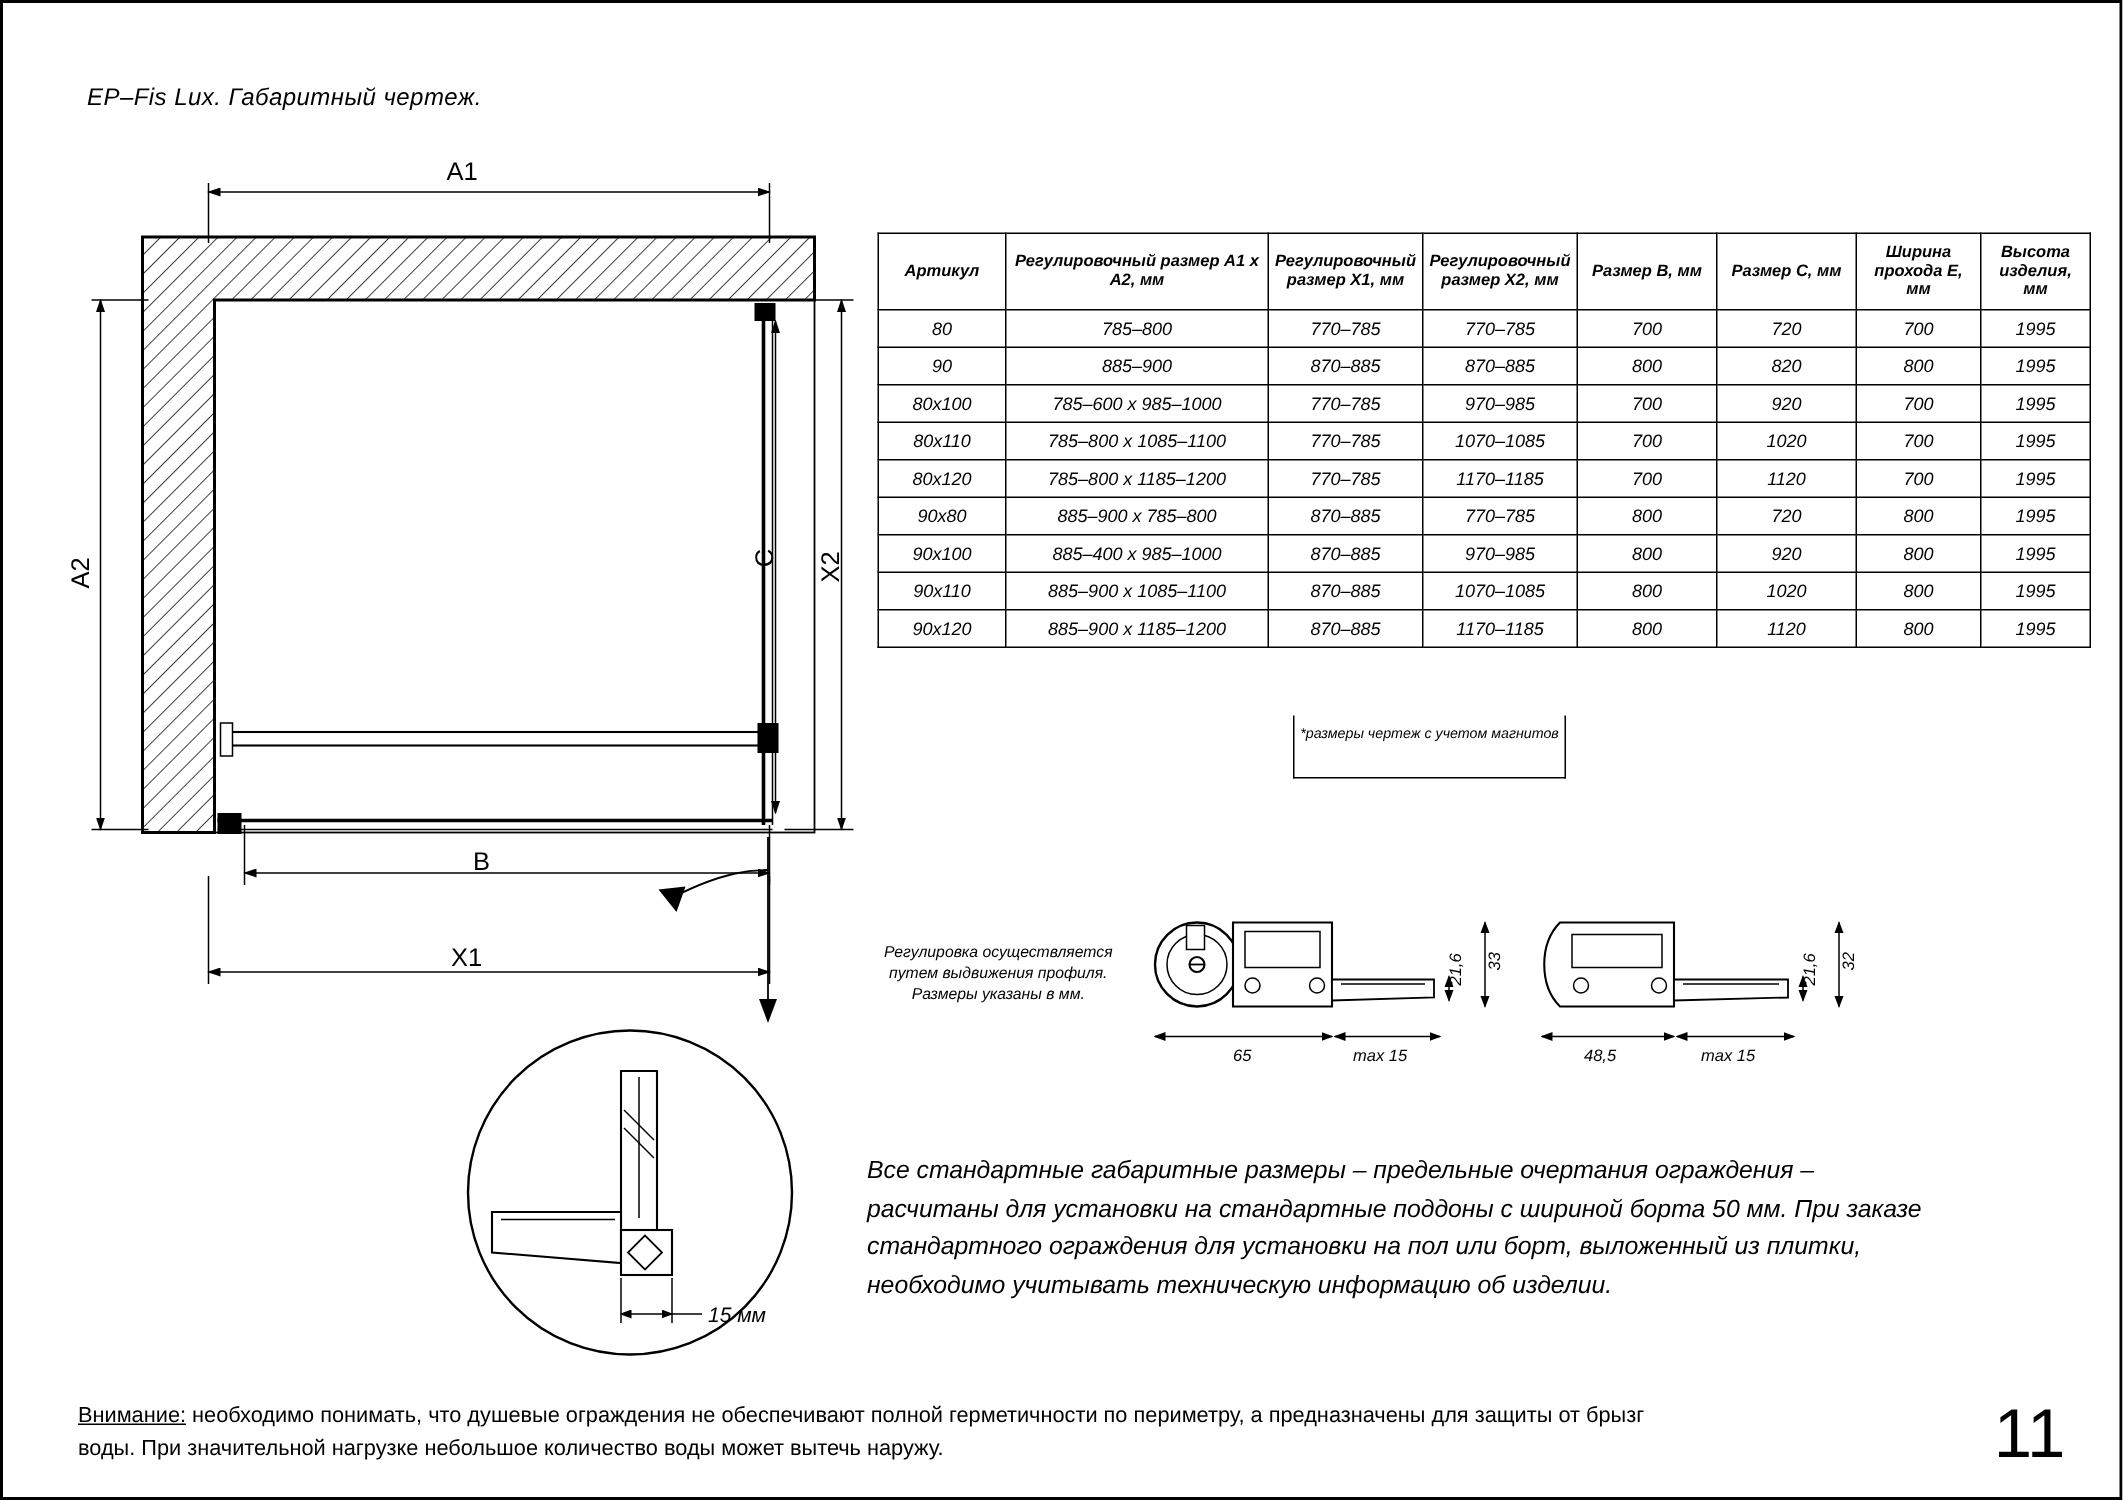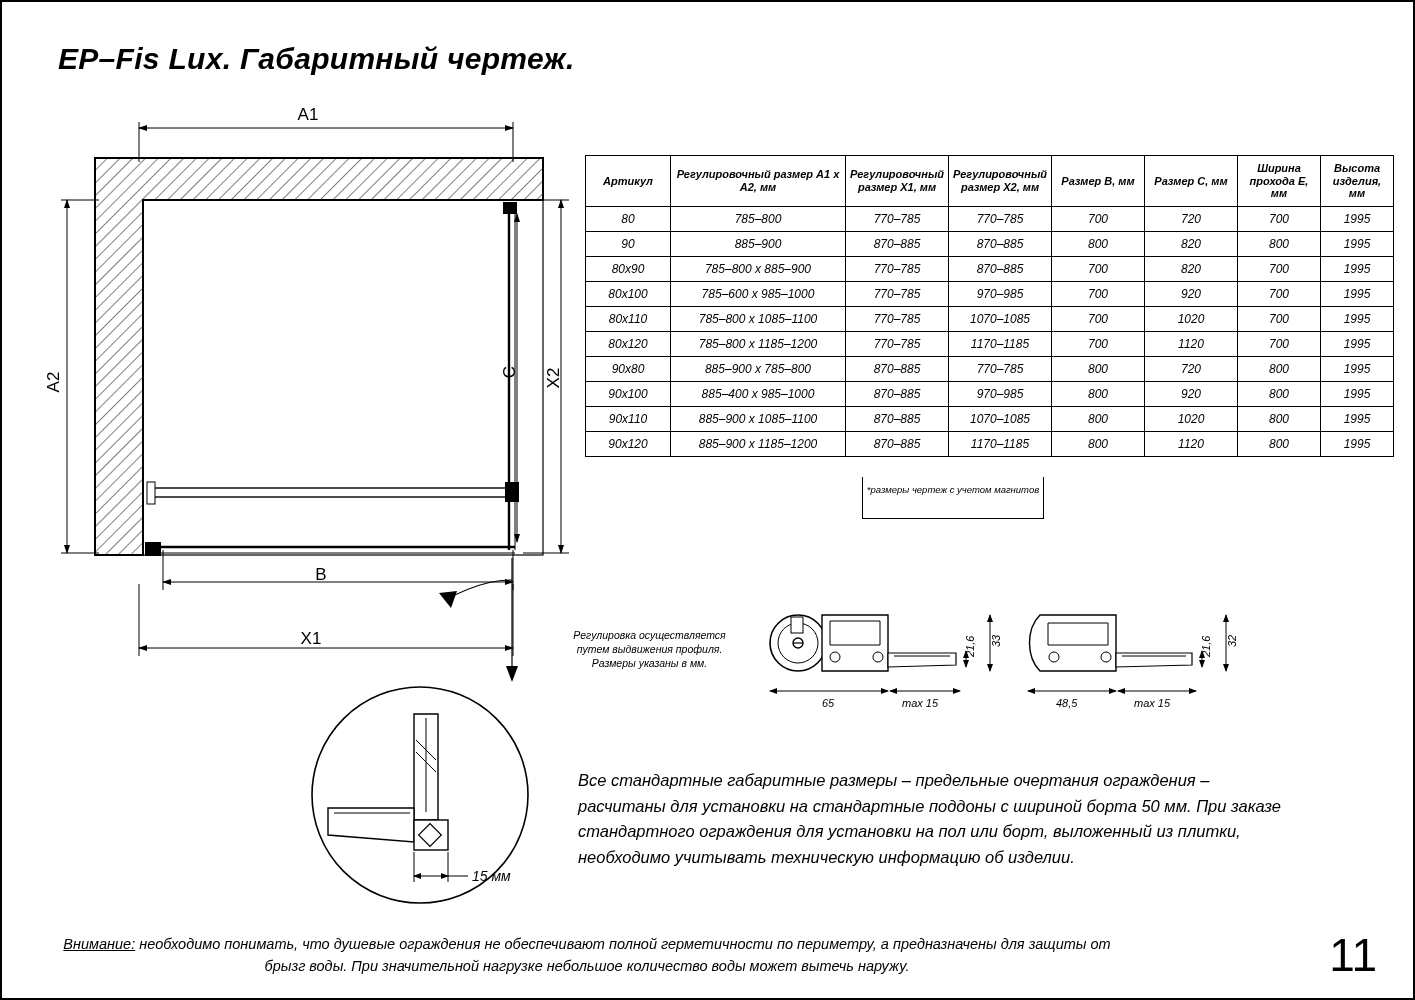--- a/index.html
+++ b/index.html
@@ -1,39 +1,39 @@
 <!DOCTYPE html>
 <html><head>
 <meta charset="utf-8">
 <style>
   html,body{margin:0;padding:0;background:#ffffff;}
   body{width:1415px;height:1000px;position:relative;font-family:"Liberation Sans",sans-serif;color:#000;}
   .page{position:absolute;inset:0;border:2px solid #000;box-sizing:border-box;}
-  .title{position:absolute;left:58px;top:42px;font-size:30px;font-style:italic;font-weight:bold;letter-spacing:.3px;}
+  .title{position:absolute;left:58px;top:57px;font-size:16px;font-style:italic;font-weight:normal;letter-spacing:.3px;}
   
   .plan{position:absolute;left:53px;top:110px;width:520px;height:580px;}
   svg{display:block;overflow:visible;}
   
   .tbl{position:absolute;left:585px;top:155px;border-collapse:collapse;font-style:italic;}
   .tbl th,.tbl td{border:1px solid #000;text-align:center;vertical-align:middle;font-size:11.5px;font-style:italic;}
   .tbl th{font-size:11px;font-weight:bold;padding:6px 3px;line-height:1.15;}
   .tbl td{padding:5px 3px;font-size:12px;}
   .c-art{width:78px;}
   .c-a{width:168px;}
   .c-x1{width:96px;}
   .c-x2{width:96px;}
   .c-b{width:86px;}
   .c-c{width:86px;}
   .c-e{width:76px;}
   .c-h{width:66px;}
   .note-magnet{position:absolute;left:862px;top:477px;width:182px;height:42px;border:1px solid #000;border-top:none;font-size:9.5px;font-style:italic;text-align:center;line-height:1.35;padding-top:7px;box-sizing:border-box;}
   
-  .adj-note{position:absolute;left:567px;top:628px;width:165px;font-size:10.5px;font-style:italic;text-align:center;line-height:1.35;}
+  .adj-note{position:absolute;left:583px;top:628px;width:165px;font-size:10.5px;font-style:italic;text-align:center;line-height:1.35;}
   .bottom-text{position:absolute;left:578px;top:768px;width:720px;font-size:16.5px;font-style:italic;line-height:1.55;}
-  .attention{position:absolute;left:52px;top:934px;width:1070px;font-size:14.5px;font-style:italic;line-height:1.5;text-align:center;}
+  .attention{position:absolute;left:52px;top:934px;width:1070px;font-size:14.5px;line-height:1.5;}
   .attention u{text-decoration:underline;}
   .pagenum{position:absolute;right:38px;bottom:18px;font-size:46px;}
   .prof{position:absolute;}
   .detail{position:absolute;left:310px;top:680px;}
 </style>
 </head>
 <body>
 
 <div class="page"></div>
 
@@ -165,30 +165,20 @@
         <td class="c-art">90</td>
         <td class="c-a">885–900</td>
         <td class="c-x1">870–885</td>
         <td class="c-x2">870–885</td>
         <td class="c-b">800</td>
         <td class="c-c">820</td>
         <td class="c-e">800</td>
         <td class="c-h">1995</td>
       </tr>
       <tr>
-        <td class="c-art">80х90</td>
-        <td class="c-a">785–800 х 885–900</td>
-        <td class="c-x1">770–785</td>
-        <td class="c-x2">870–885</td>
-        <td class="c-b">700</td>
-        <td class="c-c">820</td>
-        <td class="c-e">700</td>
-        <td class="c-h">1995</td>
-      </tr>
-      <tr>
         <td class="c-art">80х100</td>
         <td class="c-a">785–600 х 985–1000</td>
         <td class="c-x1">770–785</td>
         <td class="c-x2">970–985</td>
         <td class="c-b">700</td>
         <td class="c-c">920</td>
         <td class="c-e">700</td>
         <td class="c-h">1995</td>
       </tr>
       <tr>

